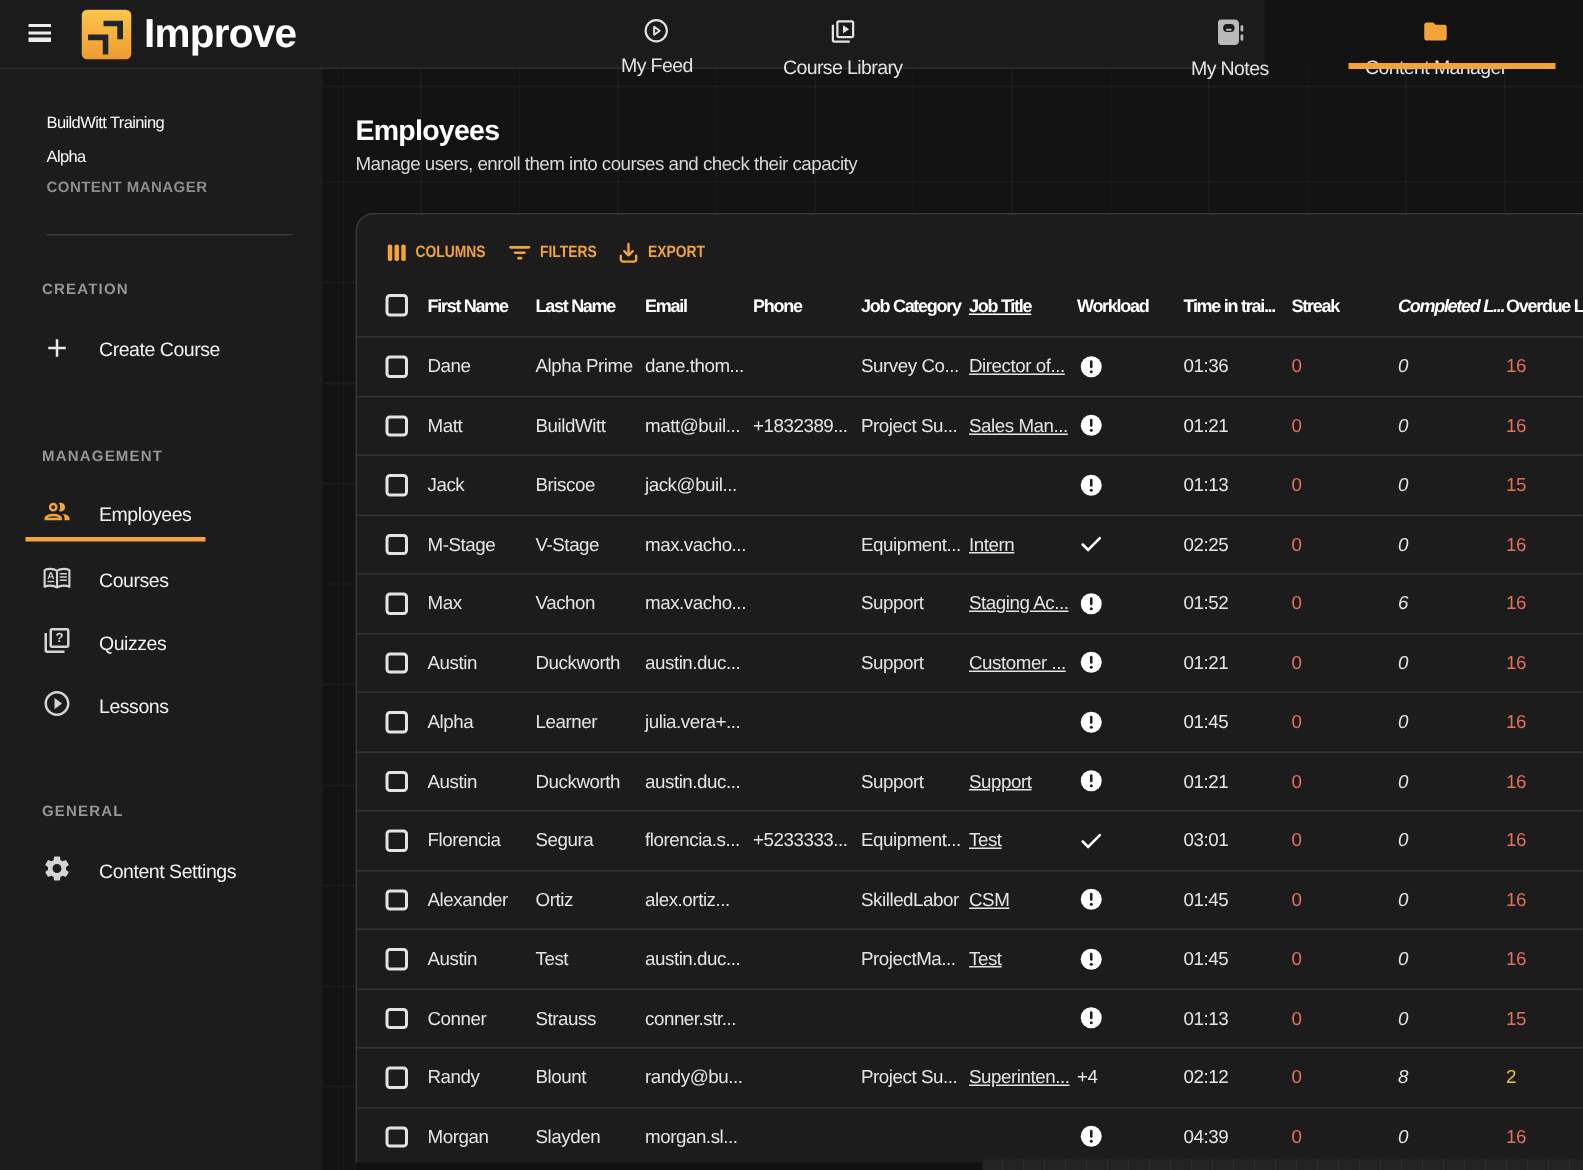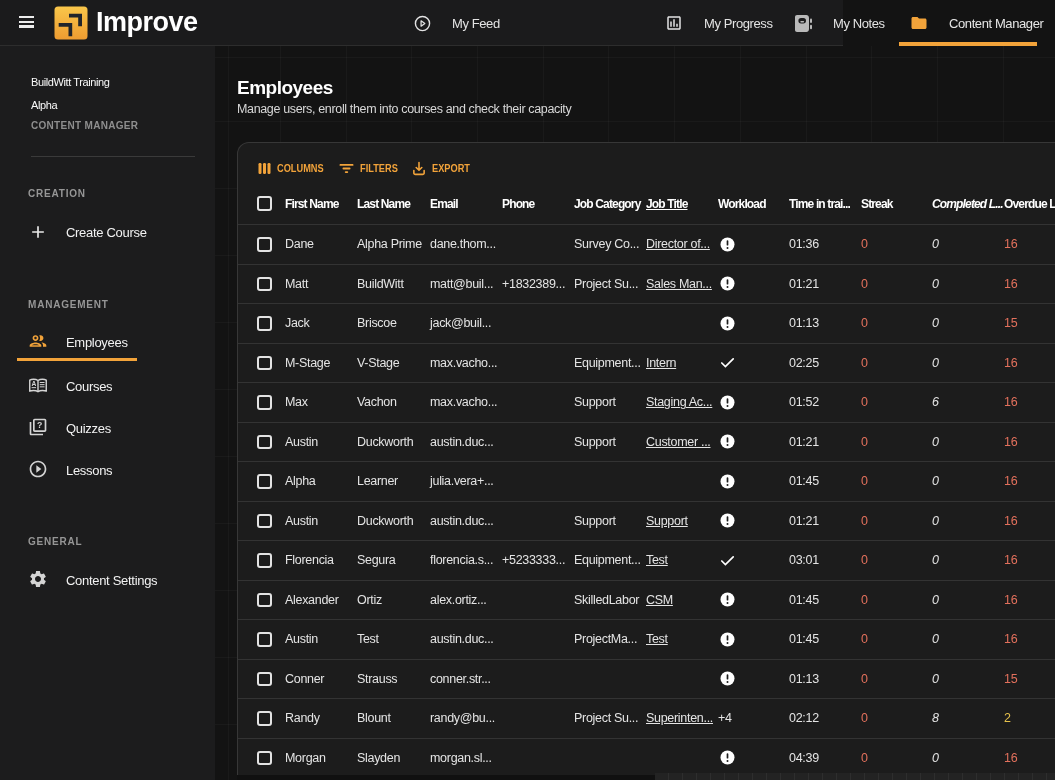--- a/index.html
+++ b/index.html
@@ -8,22 +8,22 @@
 
   
   .topbar { position:absolute; left:0; top:0; width:843px; height:46px;
     background:#1b1b1c; border-bottom:1px solid #2d2d2d; z-index:5; }
   .burger { position:absolute; left:19px; top:16px; width:15px; height:12px; }
   .burger span { position:absolute; left:0; width:15px; height:2.4px; background:#ececec; }
   .burger span:nth-child(1){top:0;} .burger span:nth-child(2){top:4.6px;} .burger span:nth-child(3){top:9.2px;}
   .logo { position:absolute; left:54px; top:6px; width:34px; height:34px; }
   .logotext { position:absolute; left:96px; top:7px; font-size:27px; font-weight:700;
     color:#fff; letter-spacing:-0.5px; }
-  .navitem { position:absolute; top:0; height:46px; display:flex; align-items:center; gap:21px;
-    color:#e3e3e3; font-size:13px; font-weight:400; white-space:nowrap; letter-spacing:-0.4px; }
+  .navitem { position:absolute; top:12px; height:46px; display:flex; align-items:center; gap:7px;
+    color:#e3e3e3; font-size:13px; font-weight:400; white-space:nowrap; letter-spacing:-0.4px;flex-direction:column; }
   .navitem.active { color:#e6e6e6; }
   .nav-underline { position:absolute; left:899px; top:42px; width:138px; height:4px; background:#f2a33a; }
 
   
   .sidebar { position:absolute; left:0; top:46px; width:215px; height:734px; background:#1c1c1d; }
   .sb-title { position:absolute; left:31px; top:25px; width:150px; color:#fafafa;
     font-size:11px; line-height:23px; font-weight:400; letter-spacing:-0.4px;}
   .sb-role { position:absolute; left:31px; top:74px; color:#8e8e8e; font-size:10px;
     font-weight:700; letter-spacing:0.3px; }
   .sb-div { position:absolute; left:31px; top:110px; width:164px; height:1px; background:#3a3a3a; }
@@ -483,25 +483,25 @@
     <path fill="#20242b" d="M4.7 17 H18.2 V30.3 H14.5 V20.8 H4.7 Z"></path>
   </svg>
   <div class="logotext">Improve</div>
   <div class="navitem" style="left:414px">
     <svg width="17" height="17" viewBox="0 0 24 24">
         <circle cx="12" cy="12" r="10" fill="none" stroke="#e3e3e3" stroke-width="2"></circle>
         <path d="M10 8.2 15.3 12 10 15.8 Z" fill="none" stroke="#e3e3e3" stroke-width="1.8" stroke-linejoin="round"></path>
       </svg>
     <span>My Feed</span>
   </div>
-  <div class="navitem" style="left:665px">
+  <div class="navitem" style="left:522px">
     <svg width="18" height="18" viewBox="0 0 24 24">
-        <path fill="#e3e3e3" d="M19 3H5c-1.1 0-2 .9-2 2v14c0 1.1.9 2 2 2h14c1.1 0 2-.9 2-2V5c0-1.1-.9-2-2-2zm0 16H5V5h14v14zM7 10h2v7H7zm4-3h2v10h-2zm4 6h2v4h-2z"></path>
+        <path fill="#e3e3e3" d="M4 6H2v14c0 1.1.9 2 2 2h14v-2H4V6zm16-4H8c-1.1 0-2 .9-2 2v12c0 1.1.9 2 2 2h12c1.1 0 2-.9 2-2V4c0-1.1-.9-2-2-2zm0 14H8V4h12v12zm-8-2.5l5.5-3.5L12 6.5v7z"></path>
       </svg>
-    <span>My Progress</span>
+    <span>Course Library</span>
   </div>
   <div class="navitem" style="left:794px">
     <svg width="18" height="19" viewBox="0 0 18 19">
         <path fill="#b9b9b9" d="M3 1h9.3c1.5 0 2.7 1.2 2.7 2.7v11.6c0 1.5-1.2 2.7-2.7 2.7H3c-1.1 0-2-.9-2-2V3c0-1.1.9-2 2-2z"></path>
         <rect x="4.4" y="4" width="7.6" height="5.4" rx="2.7" fill="#1b1b1c"></rect>
         <rect x="6.3" y="7.1" width="3.8" height="1.4" rx="0.7" fill="#b9b9b9"></rect>
         <rect x="16" y="4.6" width="2" height="4.4" rx="1" fill="#b9b9b9"></rect>
         <rect x="16" y="10.8" width="2" height="4.4" rx="1" fill="#b9b9b9"></rect>
       </svg>
     <span>My Notes</span>

